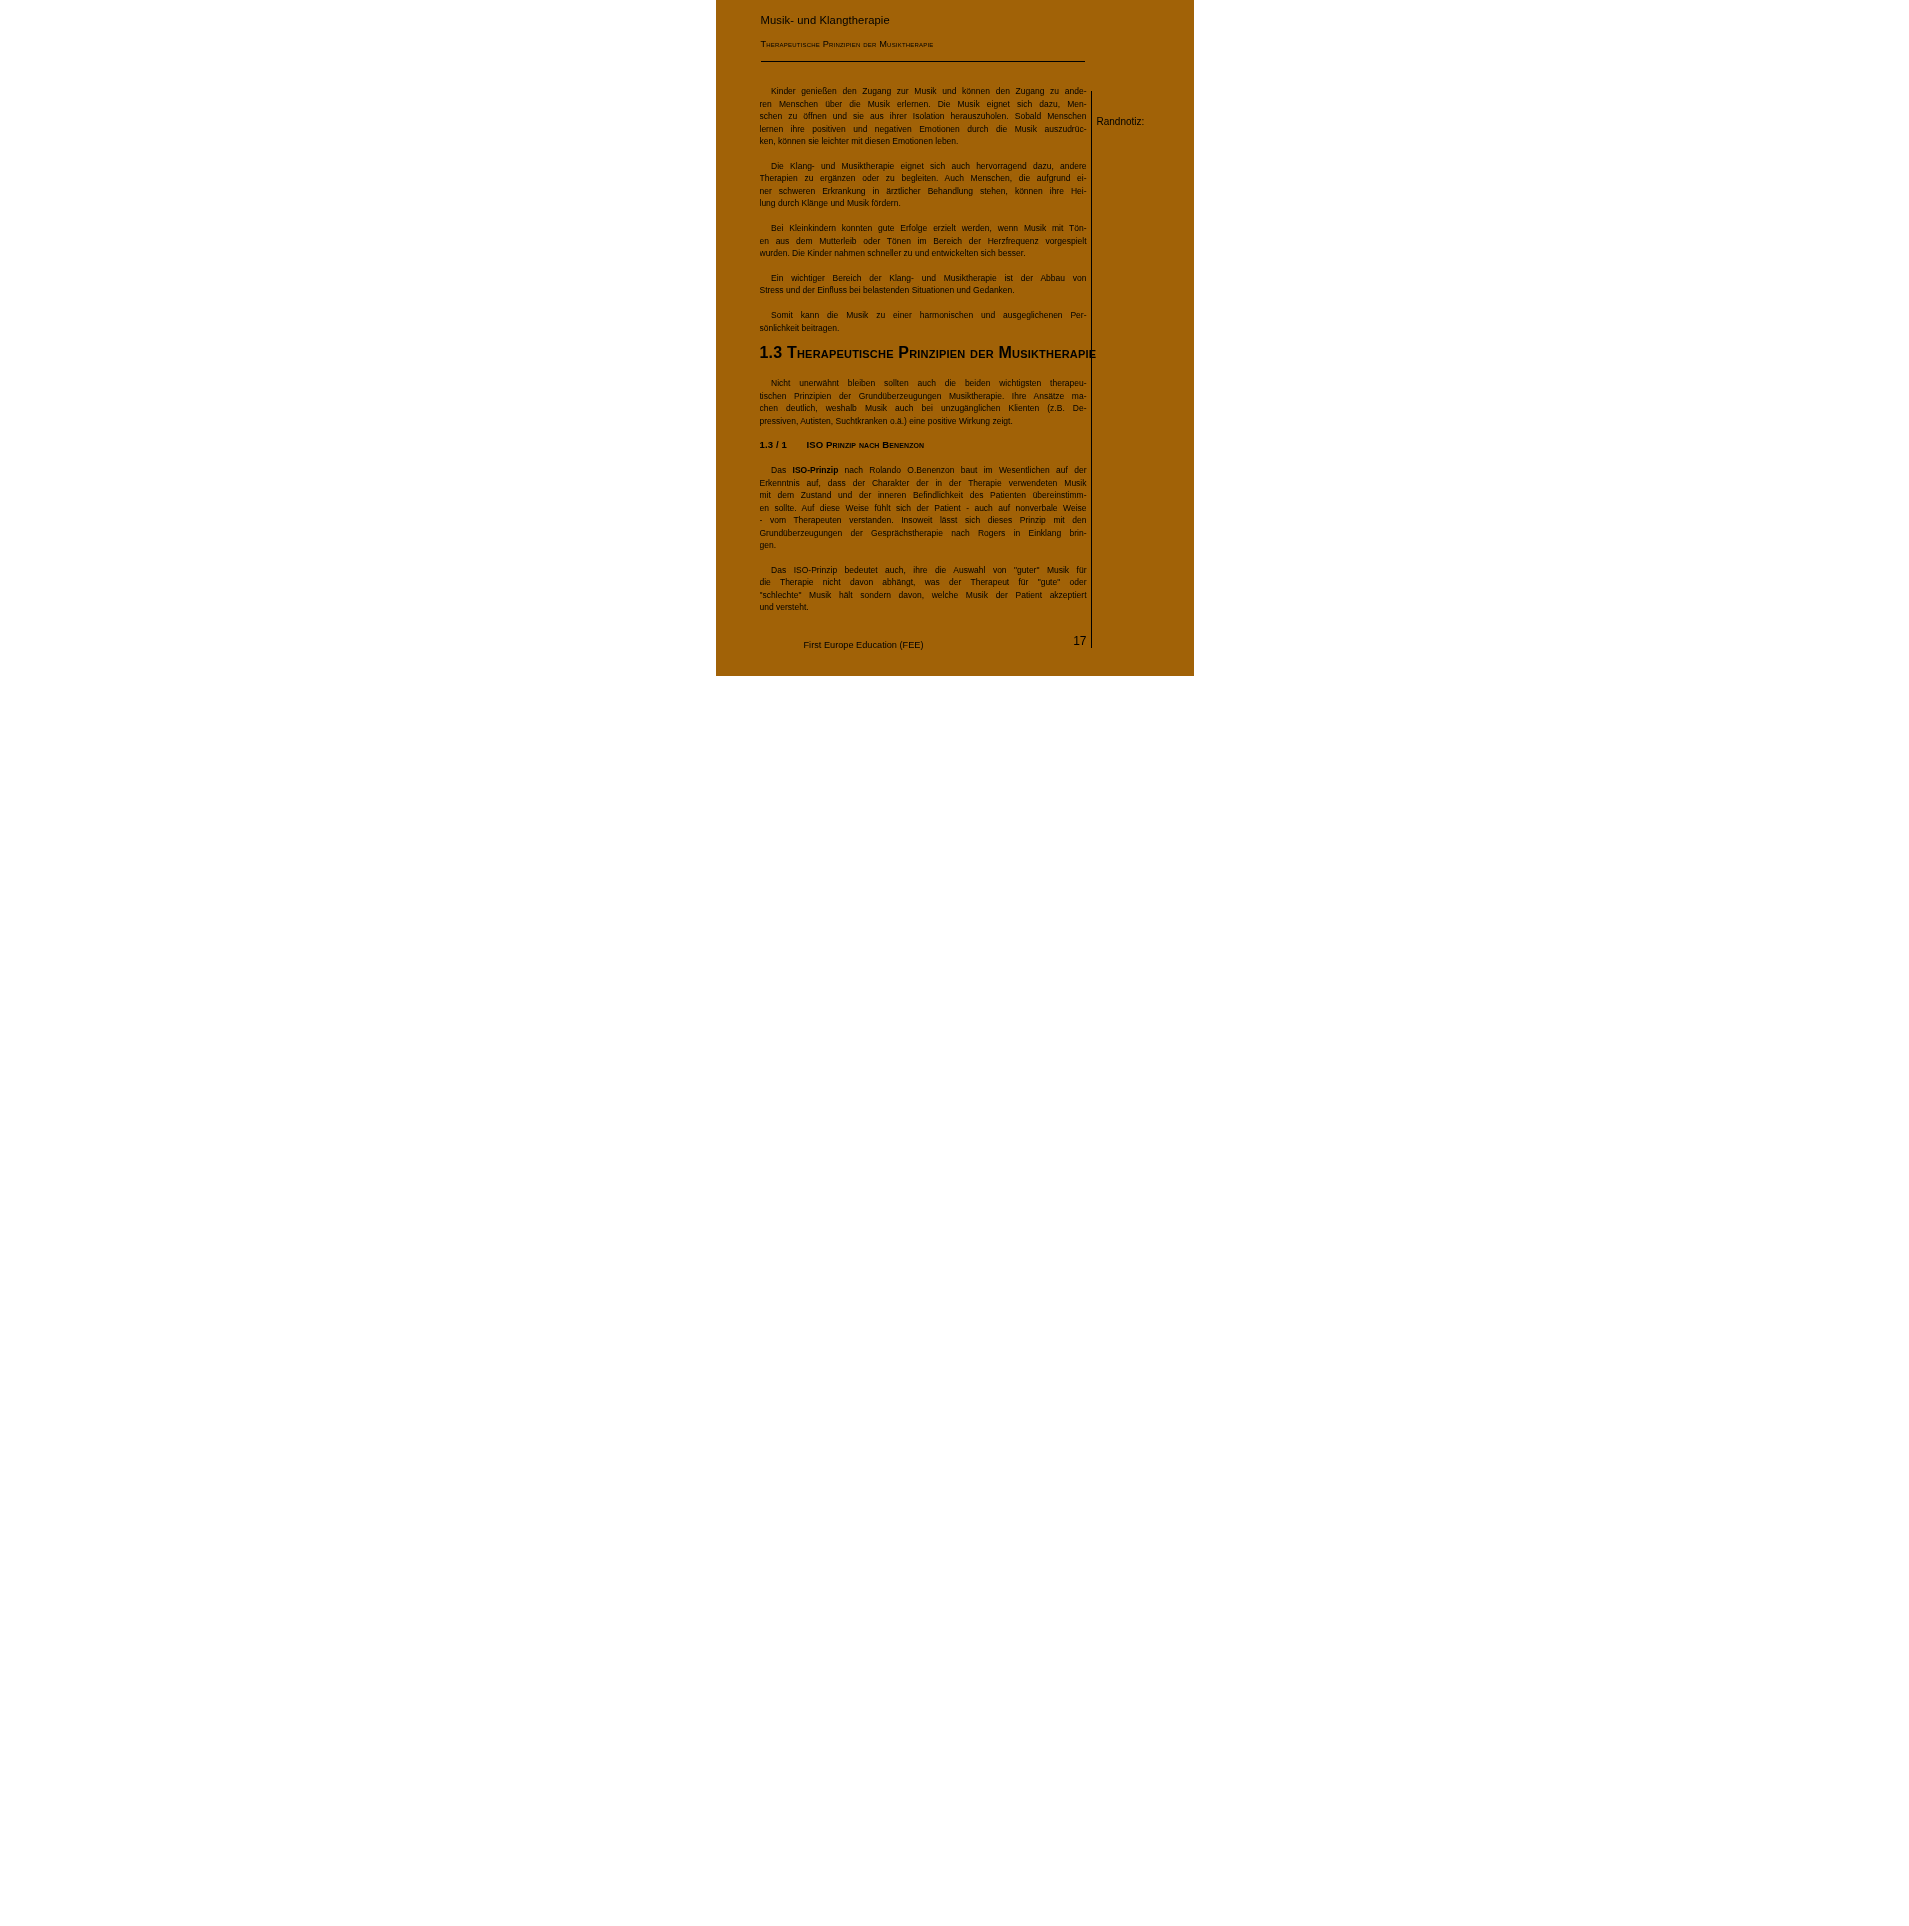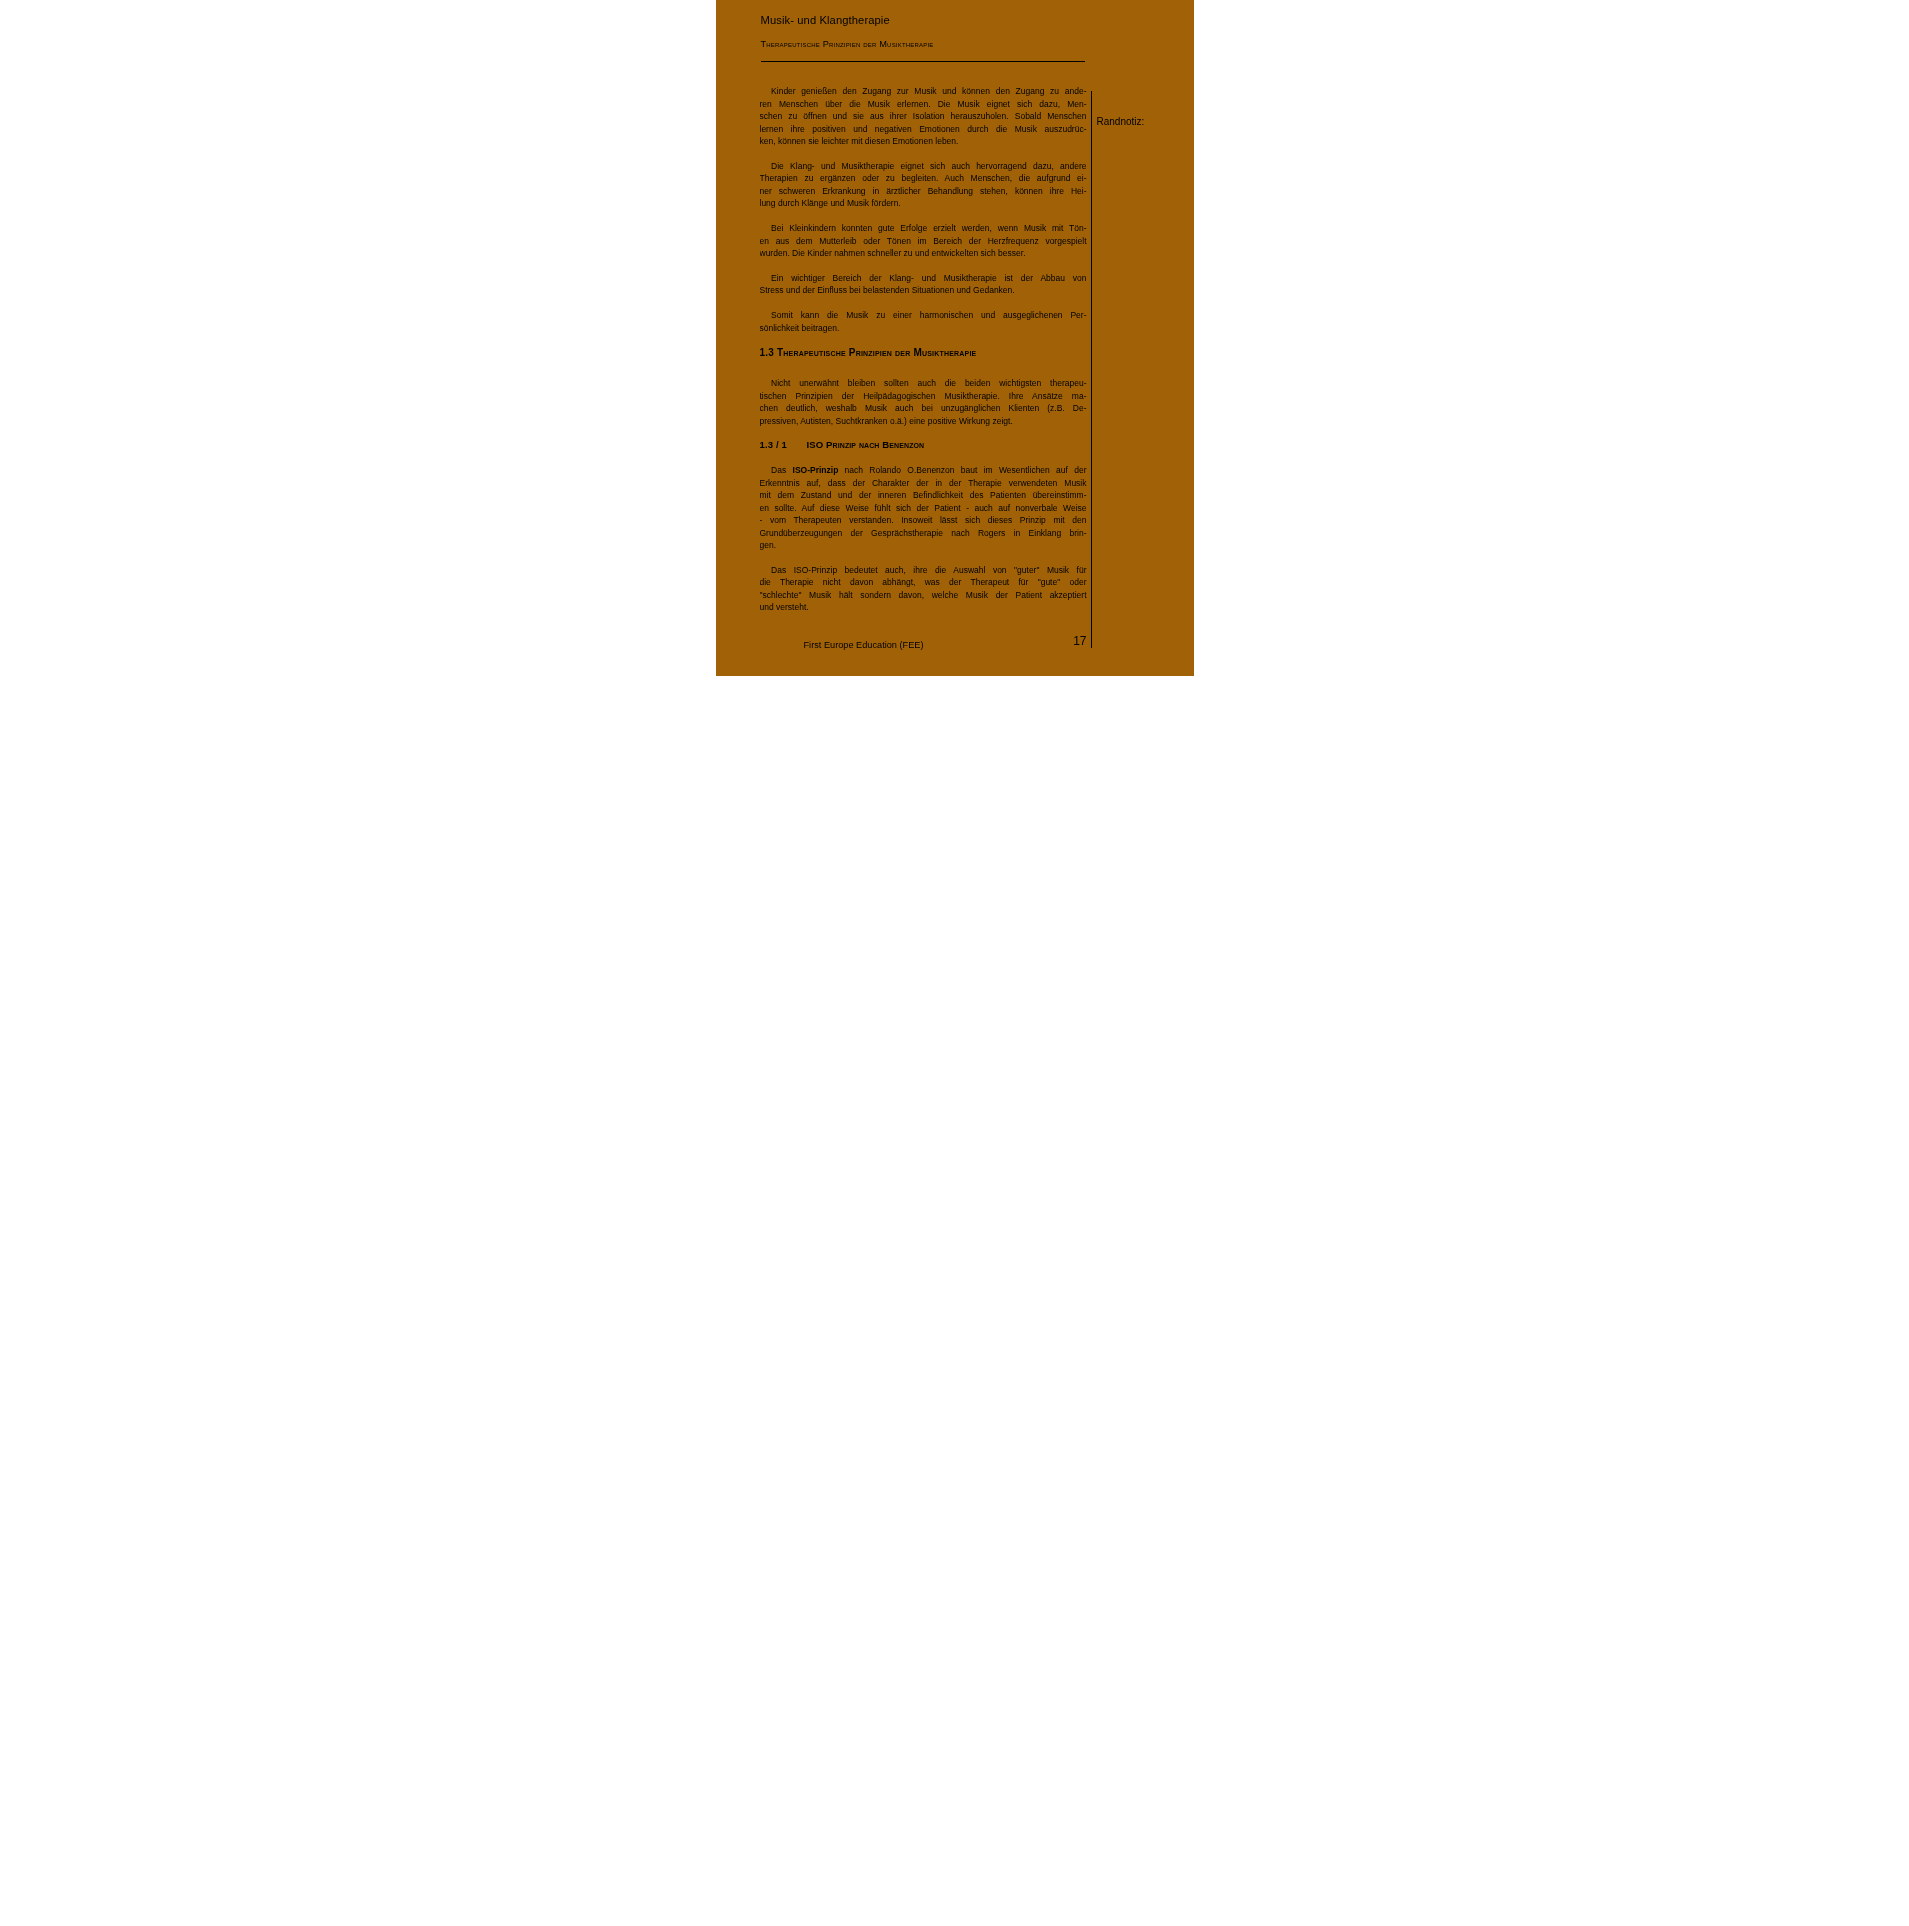--- a/index.html
+++ b/index.html
@@ -77,21 +77,21 @@
     text-align-last: justify;
     overflow: hidden;
   }
   .line.first {
     text-indent: 11.6px;
   }
   .line.end {
     text-align-last: left;
   }
   .main-column h2 {
-    font-size: 10px;
+    font-size: 16px;
     font-weight: bold;
     font-variant: small-caps;
     letter-spacing: 0.2px;
     margin: 9.6px 0 17.7px 0;
     line-height: 13px;
     white-space: nowrap;
   }
   .main-column h3 {
     font-size: 9.6px;
     font-weight: bold;
@@ -154,21 +154,21 @@
         <div class="line first">Ein wichtiger Bereich der Klang- und Musiktherapie ist der Abbau von</div>
         <div class="line end">Stress und der Einfluss bei belastenden Situationen und Gedanken.</div>
       </div>
       <div class="para">
         <div class="line first">Somit kann die Musik zu einer harmonischen und ausgeglichenen Per-</div>
         <div class="line end">sönlichkeit beitragen.</div>
       </div>
       <h2>1.3 Therapeutische Prinzipien der Musiktherapie</h2>
       <div class="para">
         <div class="line first">Nicht unerwähnt bleiben sollten auch die beiden wichtigsten therapeu-</div>
-        <div class="line">tischen Prinzipien der Heilpädagogischen Musiktherapie. Ihre Ansätze ma-</div>
+        <div class="line">tischen Prinzipien der Grundüberzeugungen Musiktherapie. Ihre Ansätze ma-</div>
         <div class="line">chen deutlich, weshalb Musik auch bei unzugänglichen Klienten (z.B. De-</div>
         <div class="line end">pressiven, Autisten, Suchtkranken o.ä.) eine positive Wirkung zeigt.</div>
       </div>
       <h3><span class="h3-num">1.3 / 1</span><span>ISO Prinzip nach Benenzon</span></h3>
       <div class="para">
         <div class="line first"><span>Das </span><b>ISO-Prinzip</b><span> nach Rolando O.Benenzon baut im Wesentlichen auf der</span></div>
         <div class="line">Erkenntnis auf, dass der Charakter der in der Therapie verwendeten Musik</div>
         <div class="line">mit dem Zustand und der inneren Befindlichkeit des Patienten übereinstimm-</div>
         <div class="line">en sollte. Auf diese Weise fühlt sich der Patient - auch auf nonverbale Weise</div>
         <div class="line">- vom Therapeuten verstanden. Insoweit lässt sich dieses Prinzip mit den</div>

